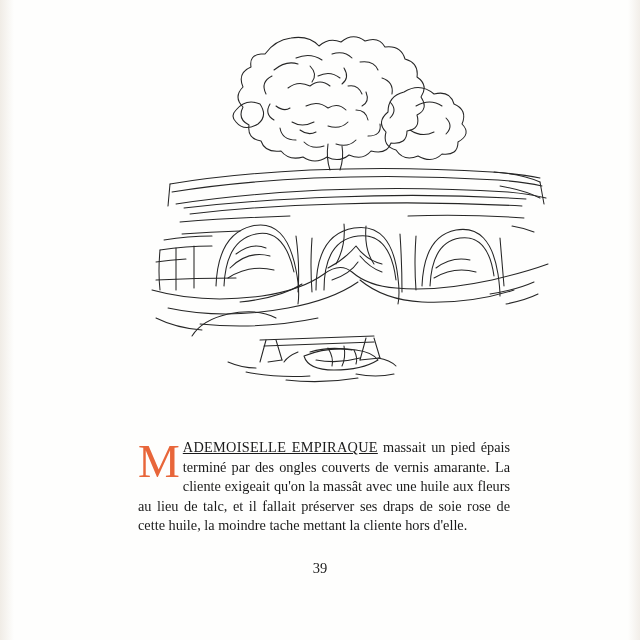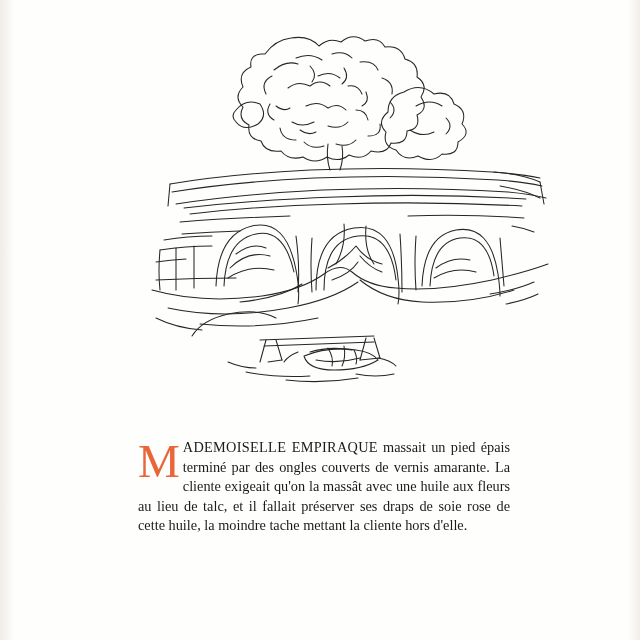--- a/index.html
+++ b/index.html
@@ -73,20 +73,21 @@
     font-size: 47px;
     line-height: 40px;
     color: #e8663a;
     padding: 2px 3px 0 0;
     margin-top: 1px;
     font-weight: normal;
   }
   .smallcaps {
     font-variant: small-caps;
     letter-spacing: 0.3px;
+    text-decoration: underline;
   }
   .page-number {
     position: absolute;
     left: 0;
     right: 0;
     top: 560px;
     text-align: center;
     font-family: "Liberation Serif", serif;
     font-size: 14.5px;
     color: #1a1a1a;
@@ -225,14 +226,15 @@
       </g>
     </svg>
   </div>
 
   <div class="text-block">
     <p class="body-text">
       <span class="dropcap">M</span><span class="smallcaps">ADEMOISELLE EMPIRAQUE</span><span> massait un pied épais terminé par des ongles couverts de vernis amarante. La cliente exigeait qu'on la massât avec une huile aux fleurs au lieu de talc, et il fallait préserver ses draps de soie rose de cette huile, la moindre tache mettant la cliente hors d'elle.</span>
     </p>
   </div>
 
+  <div class="page-number">39</div>
 
 </div>
 
 </body></html>

